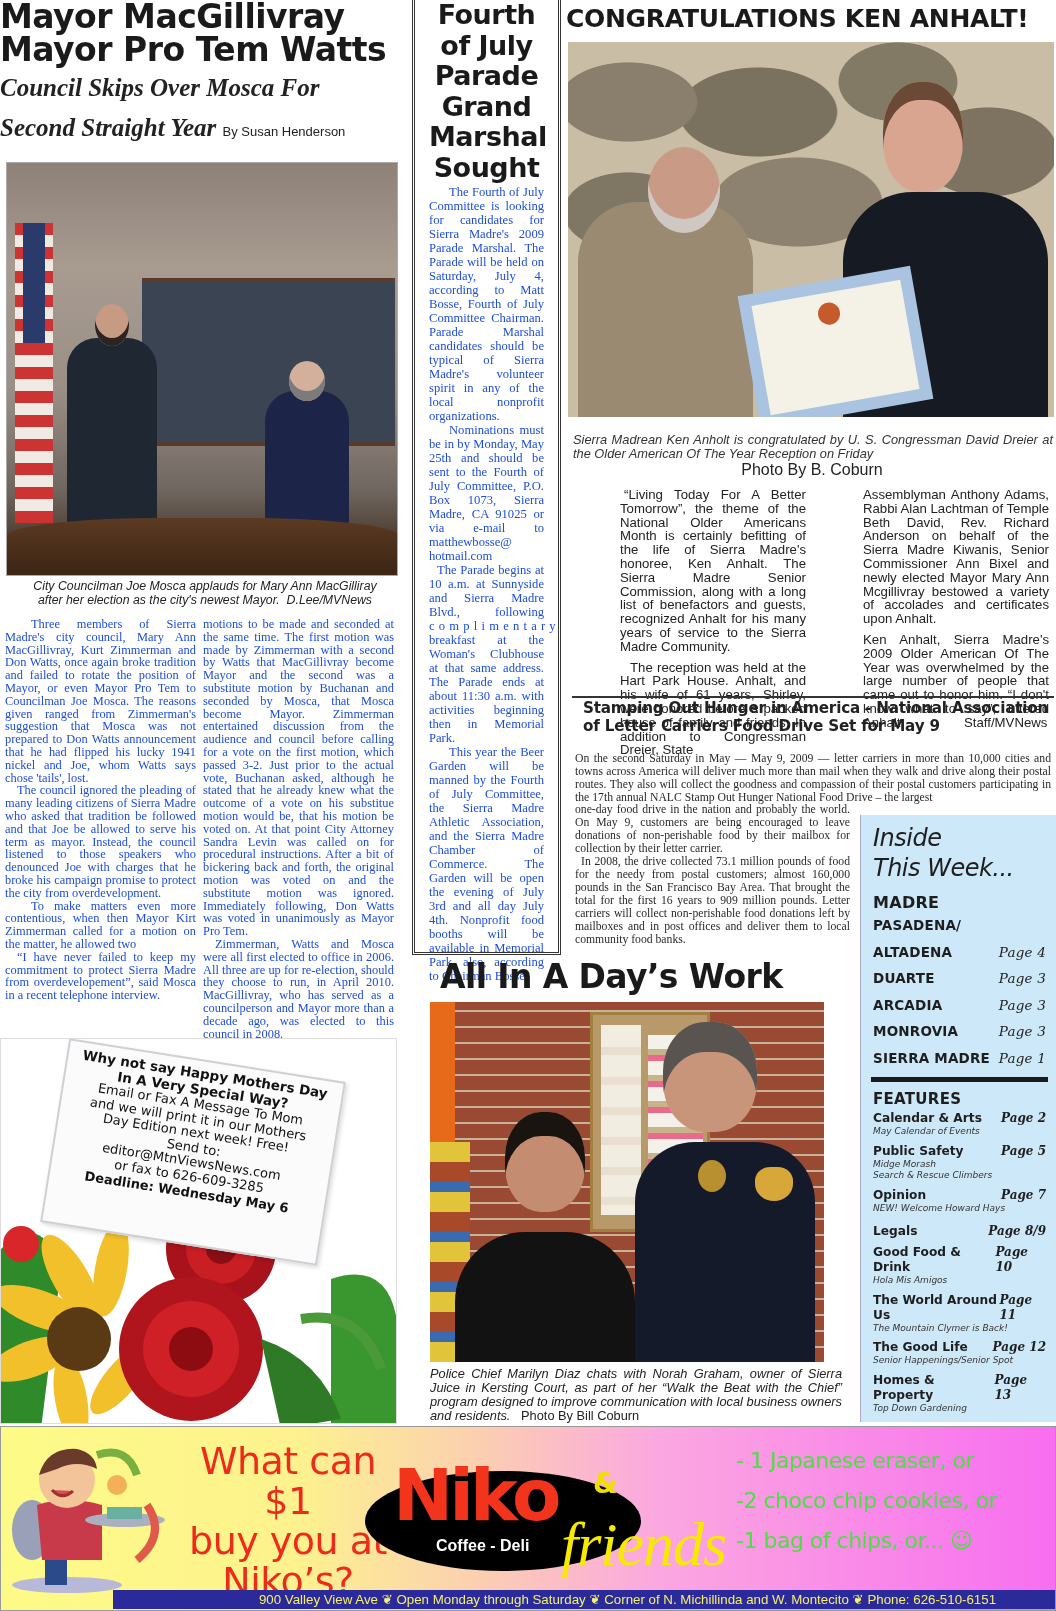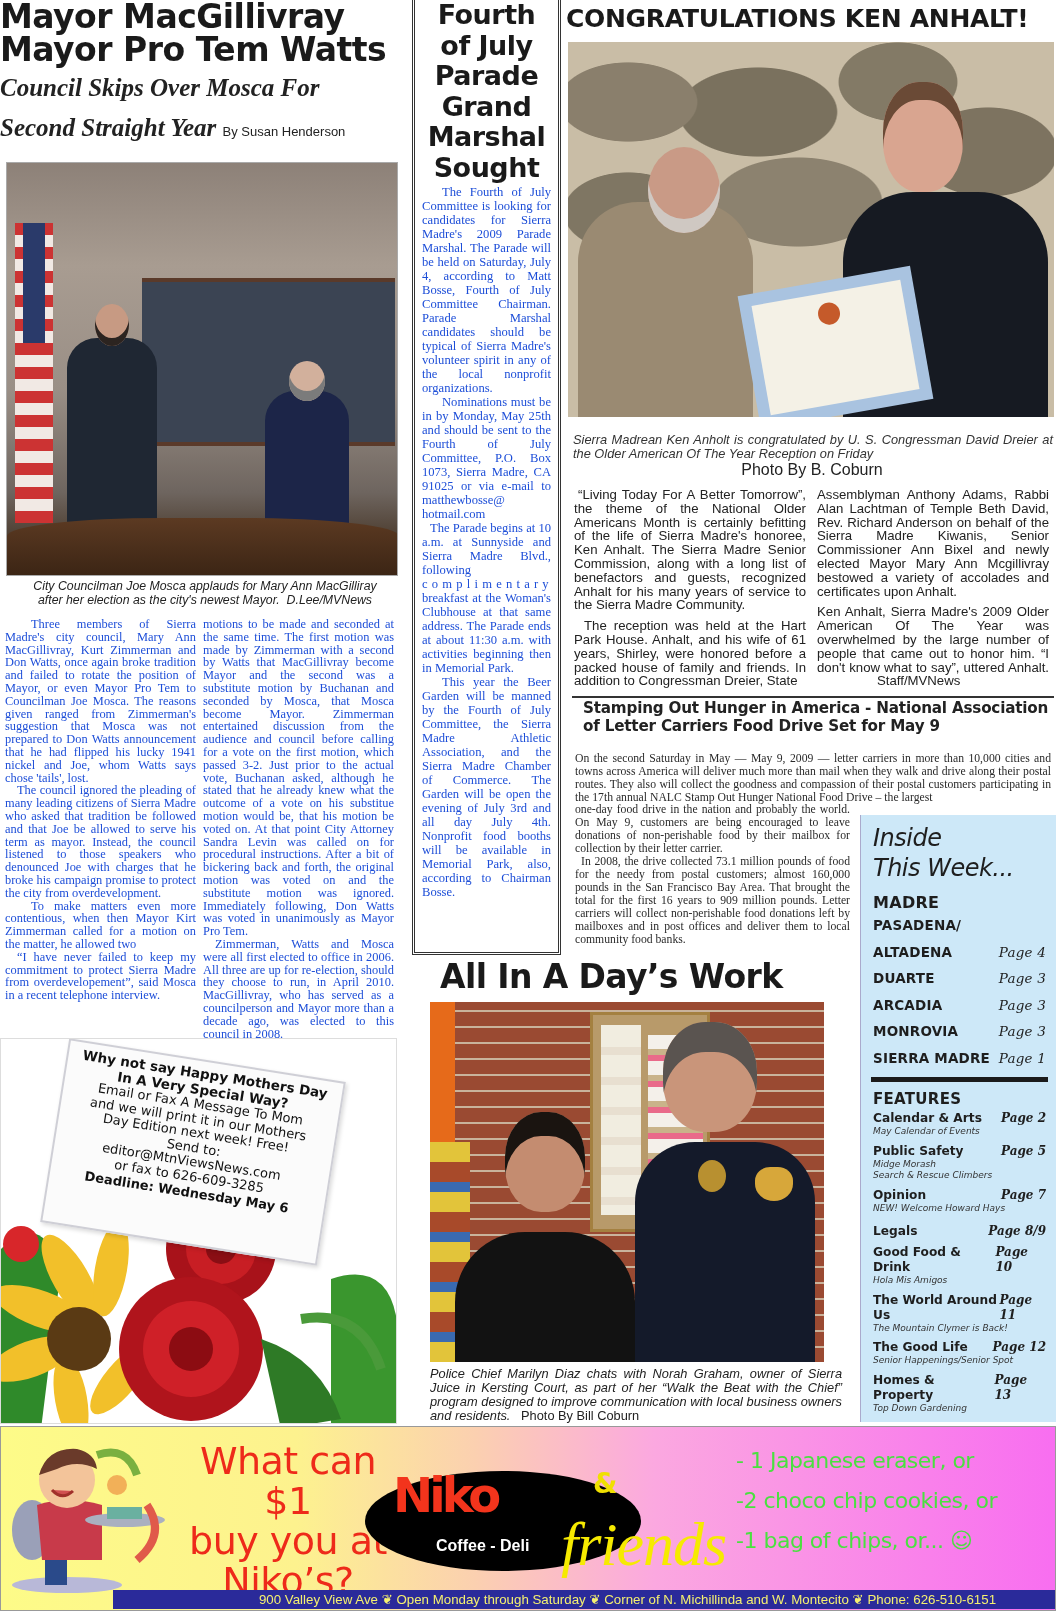--- a/index.html
+++ b/index.html
@@ -36,21 +36,21 @@
 
   
   #mothers-ad { left: 0; top: 1038px; width: 397px; height: 386px; border: 1px solid #ddd; overflow: hidden; background: #fff; }
   #mothers-ad .flowers { position: absolute; left: 0; top: 150px; width: 397px; height: 240px; }
   #mothers-ad .card { position: absolute; left: 52px; top: 20px; width: 280px; height: 186px; background: #fbfbfb; border: 2px solid #cfcfd6; transform: rotate(9deg); transform-origin: center; box-shadow: 2px 2px 4px rgba(0,0,0,0.15); padding: 4px 6px; text-align: center; font-family: "DejaVu Sans", sans-serif; color: #111; }
   #mothers-ad .card .t1 { font-weight: bold; font-size: 13.5px; line-height: 16px; }
   #mothers-ad .card .t2 { font-size: 13px; line-height: 14.6px; }
   #mothers-ad .card .t3 { font-weight: bold; font-size: 13px; line-height: 15px; }
 
   
-  #july-box { left: 412px; top: 0; width: 149px; height: 955px; border: 3px double #333; border-top: none; padding: 0 7px; }
+  #july-box { left: 412px; top: 0; width: 149px; height: 955px; border: 3px double #333; border-top: none; padding: 0 14px; }
   #july-box .h { font-family: "DejaVu Sans", sans-serif; font-weight: bold; font-size: 27px; line-height: 30.5px; text-align: center; color: #1a1a1a; letter-spacing: -0.5px; }
   #july-box .body-col { font-size: 12.6px; line-height: 14px; margin-top: 2px; }
   #july-box .spaced { letter-spacing: 4.2px; }
 
   
   #anhalt-title { left: 566px; top: 4px; width: 490px; font-family: "DejaVu Sans", sans-serif; font-weight: bold; font-size: 25px; line-height: 30px; color: #1a1a1a; letter-spacing: -0.3px; white-space: nowrap; }
   #anhalt-photo { left: 568px; top: 42px; width: 486px; height: 375px;
     background: radial-gradient(ellipse 70px 40px at 60px 60px, #8a7f6c 98%, transparent 100%),
                 radial-gradient(ellipse 80px 45px at 190px 70px, #7a715e 98%, transparent 100%),
                 radial-gradient(ellipse 60px 40px at 330px 40px, #837a66 98%, transparent 100%),
@@ -64,21 +64,21 @@
   #anhalt-photo .dreier { position: absolute; left: 275px; top: 150px; width: 205px; height: 230px; background: #161a22; border-radius: 70px 70px 0 0; }
   #anhalt-photo .dreier::before { content: ""; position: absolute; left: 40px; top: -110px; width: 80px; height: 110px; background: #d9a590; border-radius: 45%; box-shadow: 0 18px 0 0 #6a4a36 inset; }
   #anhalt-photo .cert { position: absolute; left: 180px; top: 238px; width: 175px; height: 135px; background: #a9c3e0; transform: rotate(-10deg); padding: 10px; }
   #anhalt-photo .cert::after { content: ""; position: absolute; left: 12px; top: 12px; right: 12px; bottom: 12px; background: #f4f1e6; }
   #anhalt-photo .cert::before { content: ""; position: absolute; left: 76px; top: 22px; width: 22px; height: 22px; border-radius: 50%; background: #c55a2a; z-index: 1; }
 
   #anhalt-caption { left: 573px; top: 433px; width: 480px; font-family: "Liberation Sans", sans-serif; font-style: italic; font-size: 12.8px; line-height: 13.8px; text-align: justify; color: #333; }
   #anhalt-credit { left: 573px; top: 461px; width: 478px; font-family: "Liberation Sans", sans-serif; font-size: 16px; text-align: center; color: #222; }
 
   .sans-col { font-family: "Liberation Sans", sans-serif; font-size: 13.2px; line-height: 13.8px; text-align: justify; color: #222; }
-  .sans-col p { text-indent: 4px; }
+  .sans-col p { text-indent: 4px; margin-left: 46px; }
   .sans-col p + p { margin-top: 7px; }
   #anhalt-col1 { left: 574px; top: 488px; width: 232px; }
   #anhalt-col2 { left: 817px; top: 488px; width: 232px; }
   .rule { position: absolute; height: 2px; background: #333; }
 
   
   #hunger-title { left: 583px; top: 700px; width: 470px; font-family: "DejaVu Sans", sans-serif; font-weight: bold; font-size: 15.2px; line-height: 17.5px; color: #222; letter-spacing: -0.2px; }
   #hunger-body-top { left: 575px; top: 752px; width: 476px; }
   #hunger-body-left { left: 575px; top: 803px; width: 275px; }
   #hunger-body-top, #hunger-body-left { font-family: "Liberation Serif", serif; font-size: 11.7px; line-height: 13px; text-align: justify; color: #2a2a2a; }
@@ -116,21 +116,21 @@
 
   #work-caption { left: 430px; top: 1367px; width: 412px; font-family: "Liberation Sans", sans-serif; font-style: italic; font-size: 12.8px; line-height: 14px; text-align: justify; color: #222; }
   #work-caption .credit { font-style: normal; }
 
   
   #niko-ad { left: 0; top: 1426px; width: 1056px; height: 185px; border: 1px solid #999;
     background: linear-gradient(90deg, #fdfb88 0%, #fdf28e 28%, #fbd0b0 45%, #fba8e0 62%, #f86ef0 100%); overflow: hidden; }
   #niko-ad .waiter { position: absolute; left: 6px; top: 8px; width: 165px; height: 160px; }
   #niko-ad .tagline { position: absolute; left: 187px; top: 14px; width: 200px; text-align: center; font-family: "DejaVu Sans", sans-serif; font-size: 38px; line-height: 40px; color: #ee2a1a; letter-spacing: -0.5px; }
   #niko-ad .oval { position: absolute; left: 364px; top: 44px; width: 276px; height: 100px; border-radius: 50%; background: #000; }
-  #niko-ad .niko { position: absolute; left: 392px; top: 28px; font-family: "DejaVu Sans", sans-serif; font-weight: bold; font-size: 48px; line-height: 80px; color: #f3341c; letter-spacing: -4px; }
+  #niko-ad .niko { position: absolute; left: 392px; top: 28px; font-family: "DejaVu Sans", sans-serif; font-weight: bold; font-size: 72px; line-height: 80px; color: #f3341c; letter-spacing: -4px; }
   #niko-ad .coffee { position: absolute; left: 435px; top: 110px; font-family: "Liberation Sans", sans-serif; font-weight: bold; font-size: 16px; color: #fff; }
   #niko-ad .amp { position: absolute; left: 592px; top: 40px; font-family: "DejaVu Sans", sans-serif; font-weight: bold; font-size: 28px; color: #f0e000; }
   #niko-ad .friends { position: absolute; left: 560px; top: 82px; font-family: "Liberation Serif", serif; font-style: italic; font-size: 62px; line-height: 70px; color: #f6ea00; letter-spacing: -1px; }
   #niko-ad .offers { position: absolute; left: 735px; top: 14px; width: 320px; font-family: "DejaVu Sans", sans-serif; font-size: 22px; line-height: 40px; color: #4ae040; letter-spacing: -0.5px; }
   #niko-ad .address { position: absolute; left: 112px; top: 163px; width: 1029px; height: 19px; background: #2a2a9a; color: #f5f070; font-family: "Liberation Sans", sans-serif; font-size: 13.3px; line-height: 19px; text-align: center; white-space: nowrap; }
 </style>
 </head>
 <body>
 
 <div id="mayor-head" class="abs">

